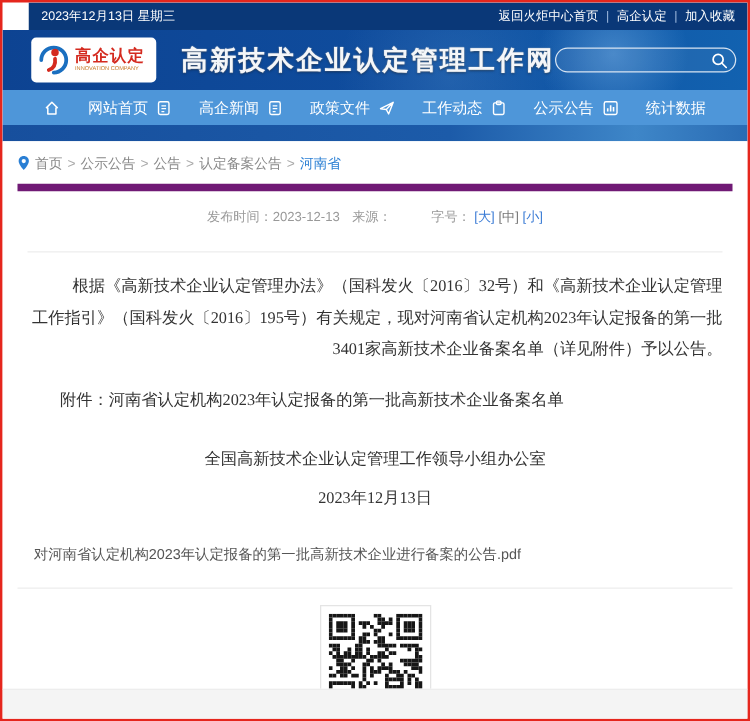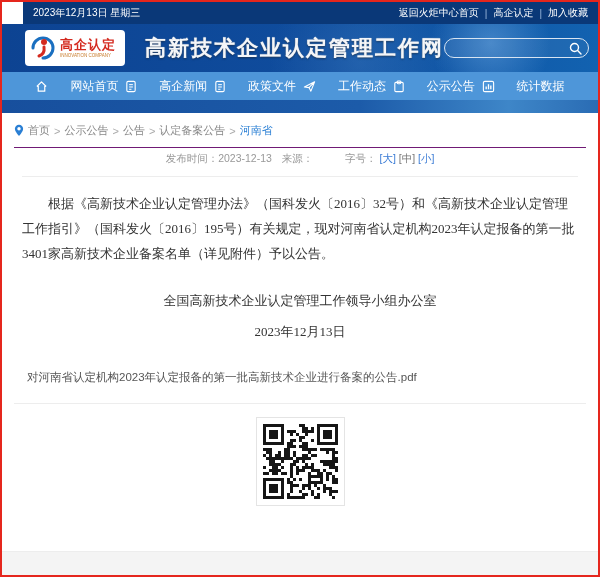--- a/index.html
+++ b/index.html
@@ -75,44 +75,44 @@
     height:13px; flex:0 0 auto;
     background:linear-gradient(90deg,#174f9d 0%, #1c5ba9 60%, #3e86c8 85%, #2a6cb4 100%);
   }
 
   
   .content { flex:1 1 auto; background:#fff; padding:0 20px; overflow:hidden; }
 
   .breadcrumb {
     display:flex; align-items:center; gap:4px;
     padding:10px 0 9px 0; font-size:11px; color:#999;
-    border-bottom:1px solid #701a75; margin:0 -8px; padding-left:0;
+    border-bottom:6px solid #701a75; margin:0 -8px; padding-left:0;
   }
   .breadcrumb a { color:#888; text-decoration:none; cursor:pointer; }
   .breadcrumb .bc-current { color:#2a7fd4; }
   .bc-sep { color:#aaa; }
 
   .article-title {
     text-align:center; font-size:15px; font-weight:bold; color:#222;
     margin-top:20px; letter-spacing:.5px;
   }
   .article-meta {
     text-align:center; font-size:10.5px; color:#999;
-    margin-top:4px; padding-bottom:10px; border-bottom:1px solid #ededed;
+    margin-top:14px; padding-bottom:20px; border-bottom:1px solid #ededed;
   }
   .article-meta .gap { display:inline-block; width:26px; }
   .size-link { text-decoration:none; cursor:pointer; }
   .size-blue { color:#3a7bd5; }
   .size-gray { color:#777; }
 
   .article-body {
     font-family:"Liberation Serif","DejaVu Serif",serif;
     font-size:13px; color:#333; line-height:25px;
   }
-  .para { text-indent:2em; margin-top:14px; }
+  .para { text-indent:2em; margin-top:14px;text-align:right; }
   .attach-line { text-indent:2em; margin-top:16px; }
   .sig-org { text-align:center; margin-top:22px; }
   .sig-date { text-align:center; margin-top:6px; }
 
   .pdf-link {
     display:inline-block; margin-top:26px; margin-left:5px;
     font-size:11.5px; color:#555; text-decoration:none; cursor:pointer;
     font-family:"Liberation Sans","DejaVu Sans",sans-serif;
   }
 
@@ -245,20 +245,21 @@
       <span>来源：</span>
       <span class="gap"></span>
       <span>字号：</span>
       <a class="size-link size-blue">[大]</a>
       <a class="size-link size-gray">[中]</a>
       <a class="size-link size-blue">[小]</a>
     </div>
 
     <div class="article-body">
       <p class="para">根据《高新技术企业认定管理办法》（国科发火〔2016〕32号）和《高新技术企业认定管理工作指引》（国科发火〔2016〕195号）有关规定，现对河南省认定机构2023年认定报备的第一批3401家高新技术企业备案名单（详见附件）予以公告。</p>
+      <p class="attach-line">附件：河南省认定机构2023年认定报备的第一批高新技术企业备案名单</p>
       <p class="sig-org">全国高新技术企业认定管理工作领导小组办公室</p>
       <p class="sig-date">2023年12月13日</p>
     </div>
 
     <a class="pdf-link">对河南省认定机构2023年认定报备的第一批高新技术企业进行备案的公告.pdf</a>
 
     <hr class="bottom-divider">
 
     <div class="qr-wrap">
       <div class="qr-frame"><svg width="75" height="75">

